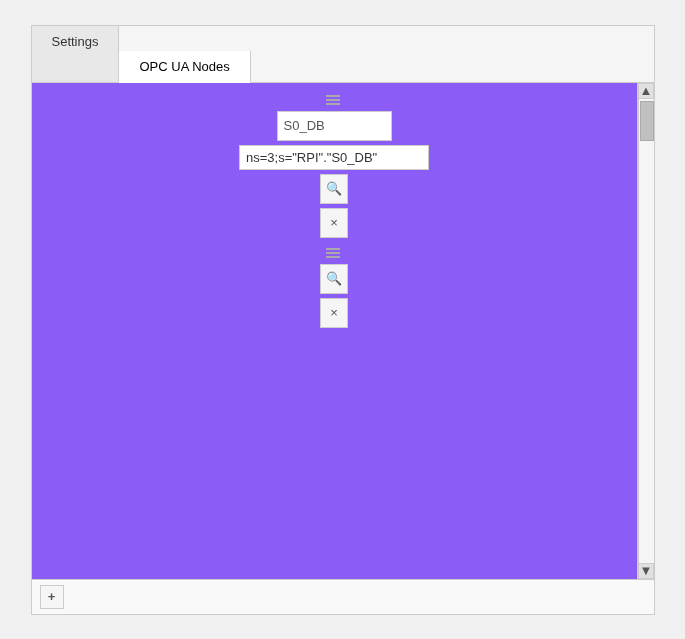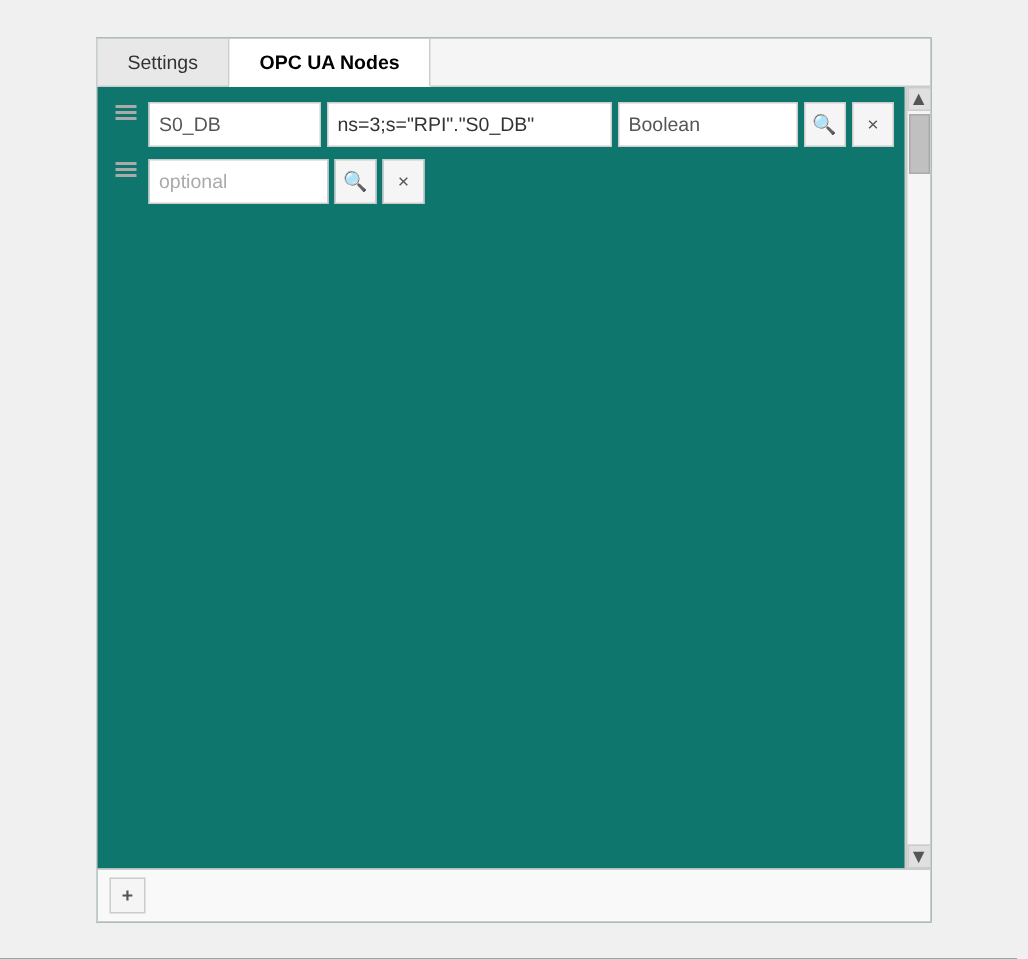--- a/index.html
+++ b/index.html
@@ -13,23 +13,23 @@
     body {
       background: #f0f0f0;
       display: flex;
       justify-content: center;
       align-items: center;
       width: 685px;
       height: 639px;
     }
 
     .window {
-      width: 557px;
+      width: 624px;
       height: 590px;
-      background: #0f766e;
+      background: #8b5cf6;
       border: 1px solid #cccccc;
       display: flex;
       flex-direction: column;
     }
 
     .tab-bar {
       display: flex;
       flex-direction: row;
       border-bottom: 1px solid #cccccc;
       background: #f5f5f5;
@@ -41,22 +41,23 @@
       border-right: 1px solid #cccccc;
       color: #333;
       background: #e8e8e8;
       border-bottom: 1px solid #cccccc;
       margin-bottom: -1px;
     }
 
     .tab.active {
       background: #ffffff;
       border-bottom: 1px solid #ffffff;
-      font-weight: bold;
+      font-weight: normal;
       color: #000;
+      margin-top: 25px;
     }
 
     .tab-content {
       display: flex;
       flex: 1;
       overflow: hidden;
     }
 
     .main-area {
       flex: 1;
@@ -106,21 +107,22 @@
       height: 40px;
       background: #c0c0c0;
       border: 1px solid #aaa;
       position: absolute;
       top: 2px;
       left: 1px;
     }
 
     .node-row {
       display: flex;
-      flex-direction: row;
+      flex-direction: column;
+      align-items: center;
       margin-bottom: 8px;
       gap: 4px;
     }
 
     .drag-handle {
       width: 20px;
       display: flex;
       flex-direction: column;
       gap: 2px;
       cursor: grab;
@@ -223,36 +225,34 @@
       <div class="nodes-container">
 
         <div class="node-row">
           <div class="drag-handle">
             <div class="drag-handle-line"></div>
             <div class="drag-handle-line"></div>
             <div class="drag-handle-line"></div>
           </div>
           <input class="node-name-input" type="text" value="S0_DB" placeholder="Name" style="">
           <input class="node-id-input" type="text" value="ns=3;s=&quot;RPI&quot;.&quot;S0_DB&quot;" placeholder="ns=0;i=85" style="">
-          <input class="node-type-input" type="text" value="Boolean" placeholder="optional" style="">
           <button class="node-action-btn">
             <span>🔍</span>
           </button>
           <button class="node-action-btn">
             <span>×</span>
           </button>
         </div>
 
         <div class="node-row">
           <div class="drag-handle">
             <div class="drag-handle-line"></div>
             <div class="drag-handle-line"></div>
             <div class="drag-handle-line"></div>
           </div>
-          <input class="node-type-input" type="text" placeholder="optional" style="">
           <button class="node-action-btn">
             <span>🔍</span>
           </button>
           <button class="node-action-btn">
             <span>×</span>
           </button>
         </div>
 
       </div>
     </div>

